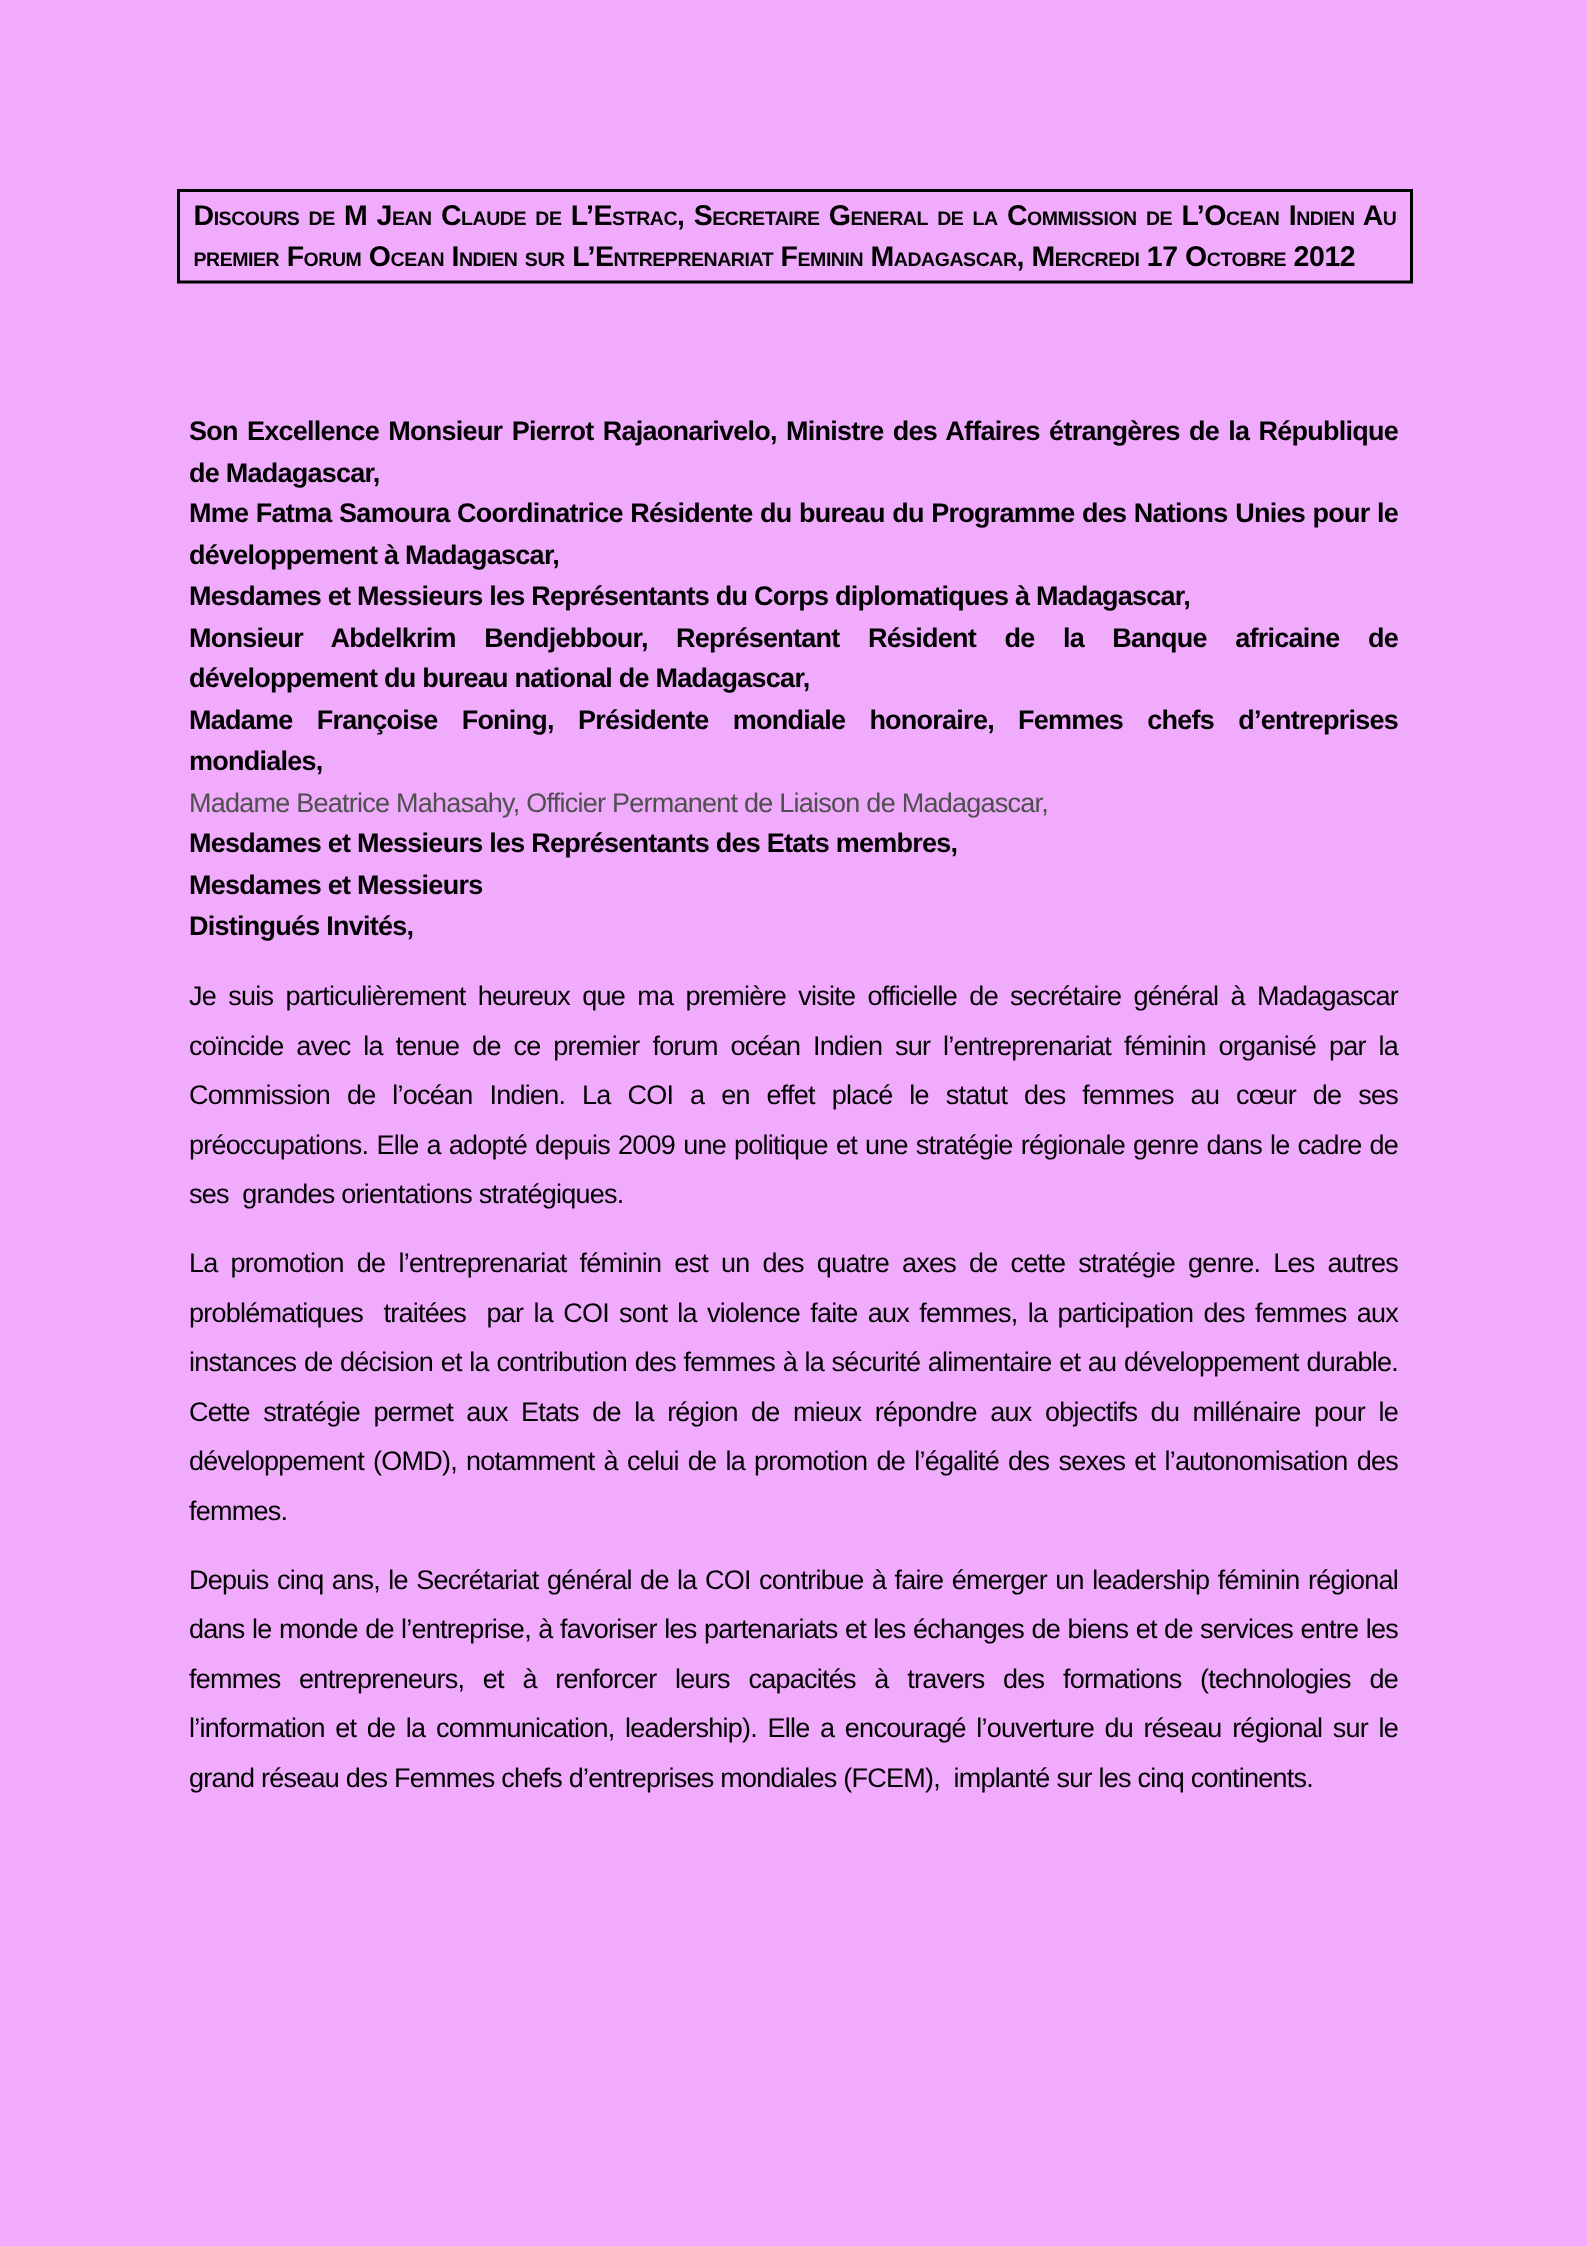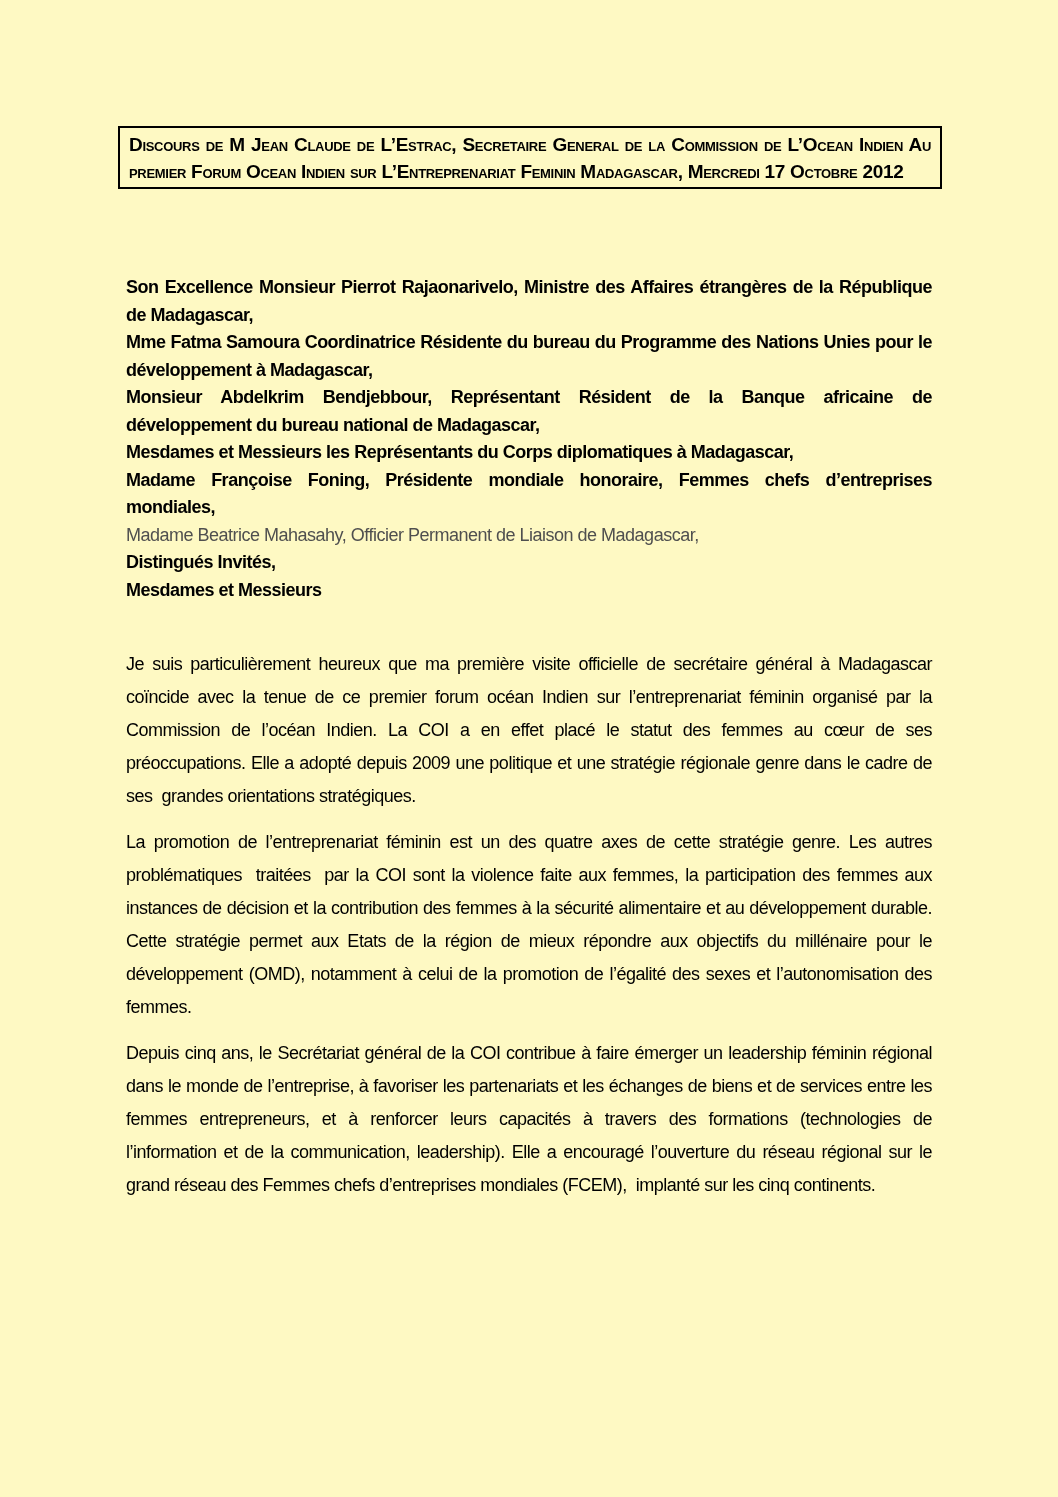--- a/index.html
+++ b/index.html
@@ -10,21 +10,21 @@
   body {
     width: 1058px;
     height: 1497px;
     font-family: "Liberation Sans", sans-serif;
     color: #000000;
   }
   .page {
     position: relative;
     width: 1058px;
     height: 1497px;
-    background: #fef9c3;
+    background: #f0abfc;
     overflow: hidden;
   }
   .title-box {
     position: absolute;
     left: 118px;
     top: 126px;
     width: 824px;
     box-sizing: border-box;
     border: 2px solid #000000;
     padding: 3px 9px 2px 9px;
@@ -77,26 +77,27 @@
 
 <div class="page">
 
   <div class="title-box">
     <div class="title-text">Discours de M Jean Claude de L’Estrac, Secretaire General de la Commission de L’Ocean Indien Au premier Forum Ocean Indien sur L’Entreprenariat Feminin Madagascar, Mercredi 17 Octobre 2012</div>
   </div>
 
   <div class="salutations">
     <div class="sal">Son Excellence Monsieur Pierrot Rajaonarivelo, Ministre des Affaires étrangères de la République de Madagascar,</div>
     <div class="sal">Mme Fatma Samoura Coordinatrice Résidente du bureau du Programme des Nations Unies pour le développement à Madagascar,</div>
+    <div class="sal">Mesdames et Messieurs les Représentants du Corps diplomatiques à Madagascar,</div>
     <div class="sal">Monsieur Abdelkrim Bendjebbour, Représentant Résident de la Banque africaine de développement du bureau national de Madagascar,</div>
-    <div class="sal">Mesdames et Messieurs les Représentants du Corps diplomatiques à Madagascar,</div>
     <div class="sal">Madame Françoise Foning, Présidente mondiale honoraire, Femmes chefs d’entreprises mondiales,</div>
     <div class="sal muted">Madame Beatrice Mahasahy, Officier Permanent de Liaison de Madagascar,</div>
+    <div class="sal">Mesdames et Messieurs les Représentants des Etats membres,</div>
+    <div class="sal">Mesdames et Messieurs</div>
     <div class="sal">Distingués Invités,</div>
-    <div class="sal">Mesdames et Messieurs</div>
   </div>
 
   <div class="bodytext">
     <p>Je suis particulièrement heureux que ma première visite officielle de secrétaire général à Madagascar coïncide avec la tenue de ce premier forum océan Indien sur l’entreprenariat féminin organisé par la Commission de l’océan Indien. La COI a en effet placé le statut des femmes au cœur de ses préoccupations. Elle a adopté depuis 2009 une politique et une stratégie régionale genre dans le cadre de ses&nbsp; grandes orientations stratégiques.</p>
     <p>La promotion de l’entreprenariat féminin est un des quatre axes de cette stratégie genre. Les autres problématiques&nbsp; traitées&nbsp; par la COI sont la violence faite aux femmes, la participation des femmes aux instances de décision et la contribution des femmes à la sécurité alimentaire et au développement durable. Cette stratégie permet aux Etats de la région de mieux répondre aux objectifs du millénaire pour le développement (OMD), notamment à celui de la promotion de l’égalité des sexes et l’autonomisation des femmes.</p>
     <p>Depuis cinq ans, le Secrétariat général de la COI contribue à faire émerger un leadership féminin régional dans le monde de l’entreprise, à favoriser les partenariats et les échanges de biens et de services entre les femmes entrepreneurs, et à renforcer leurs capacités à travers des formations (technologies de l’information et de la communication, leadership). Elle a encouragé l’ouverture du réseau régional sur le grand réseau des Femmes chefs d’entreprises mondiales (FCEM),&nbsp; implanté sur les cinq continents.</p>
   </div>
 
 </div>
 

